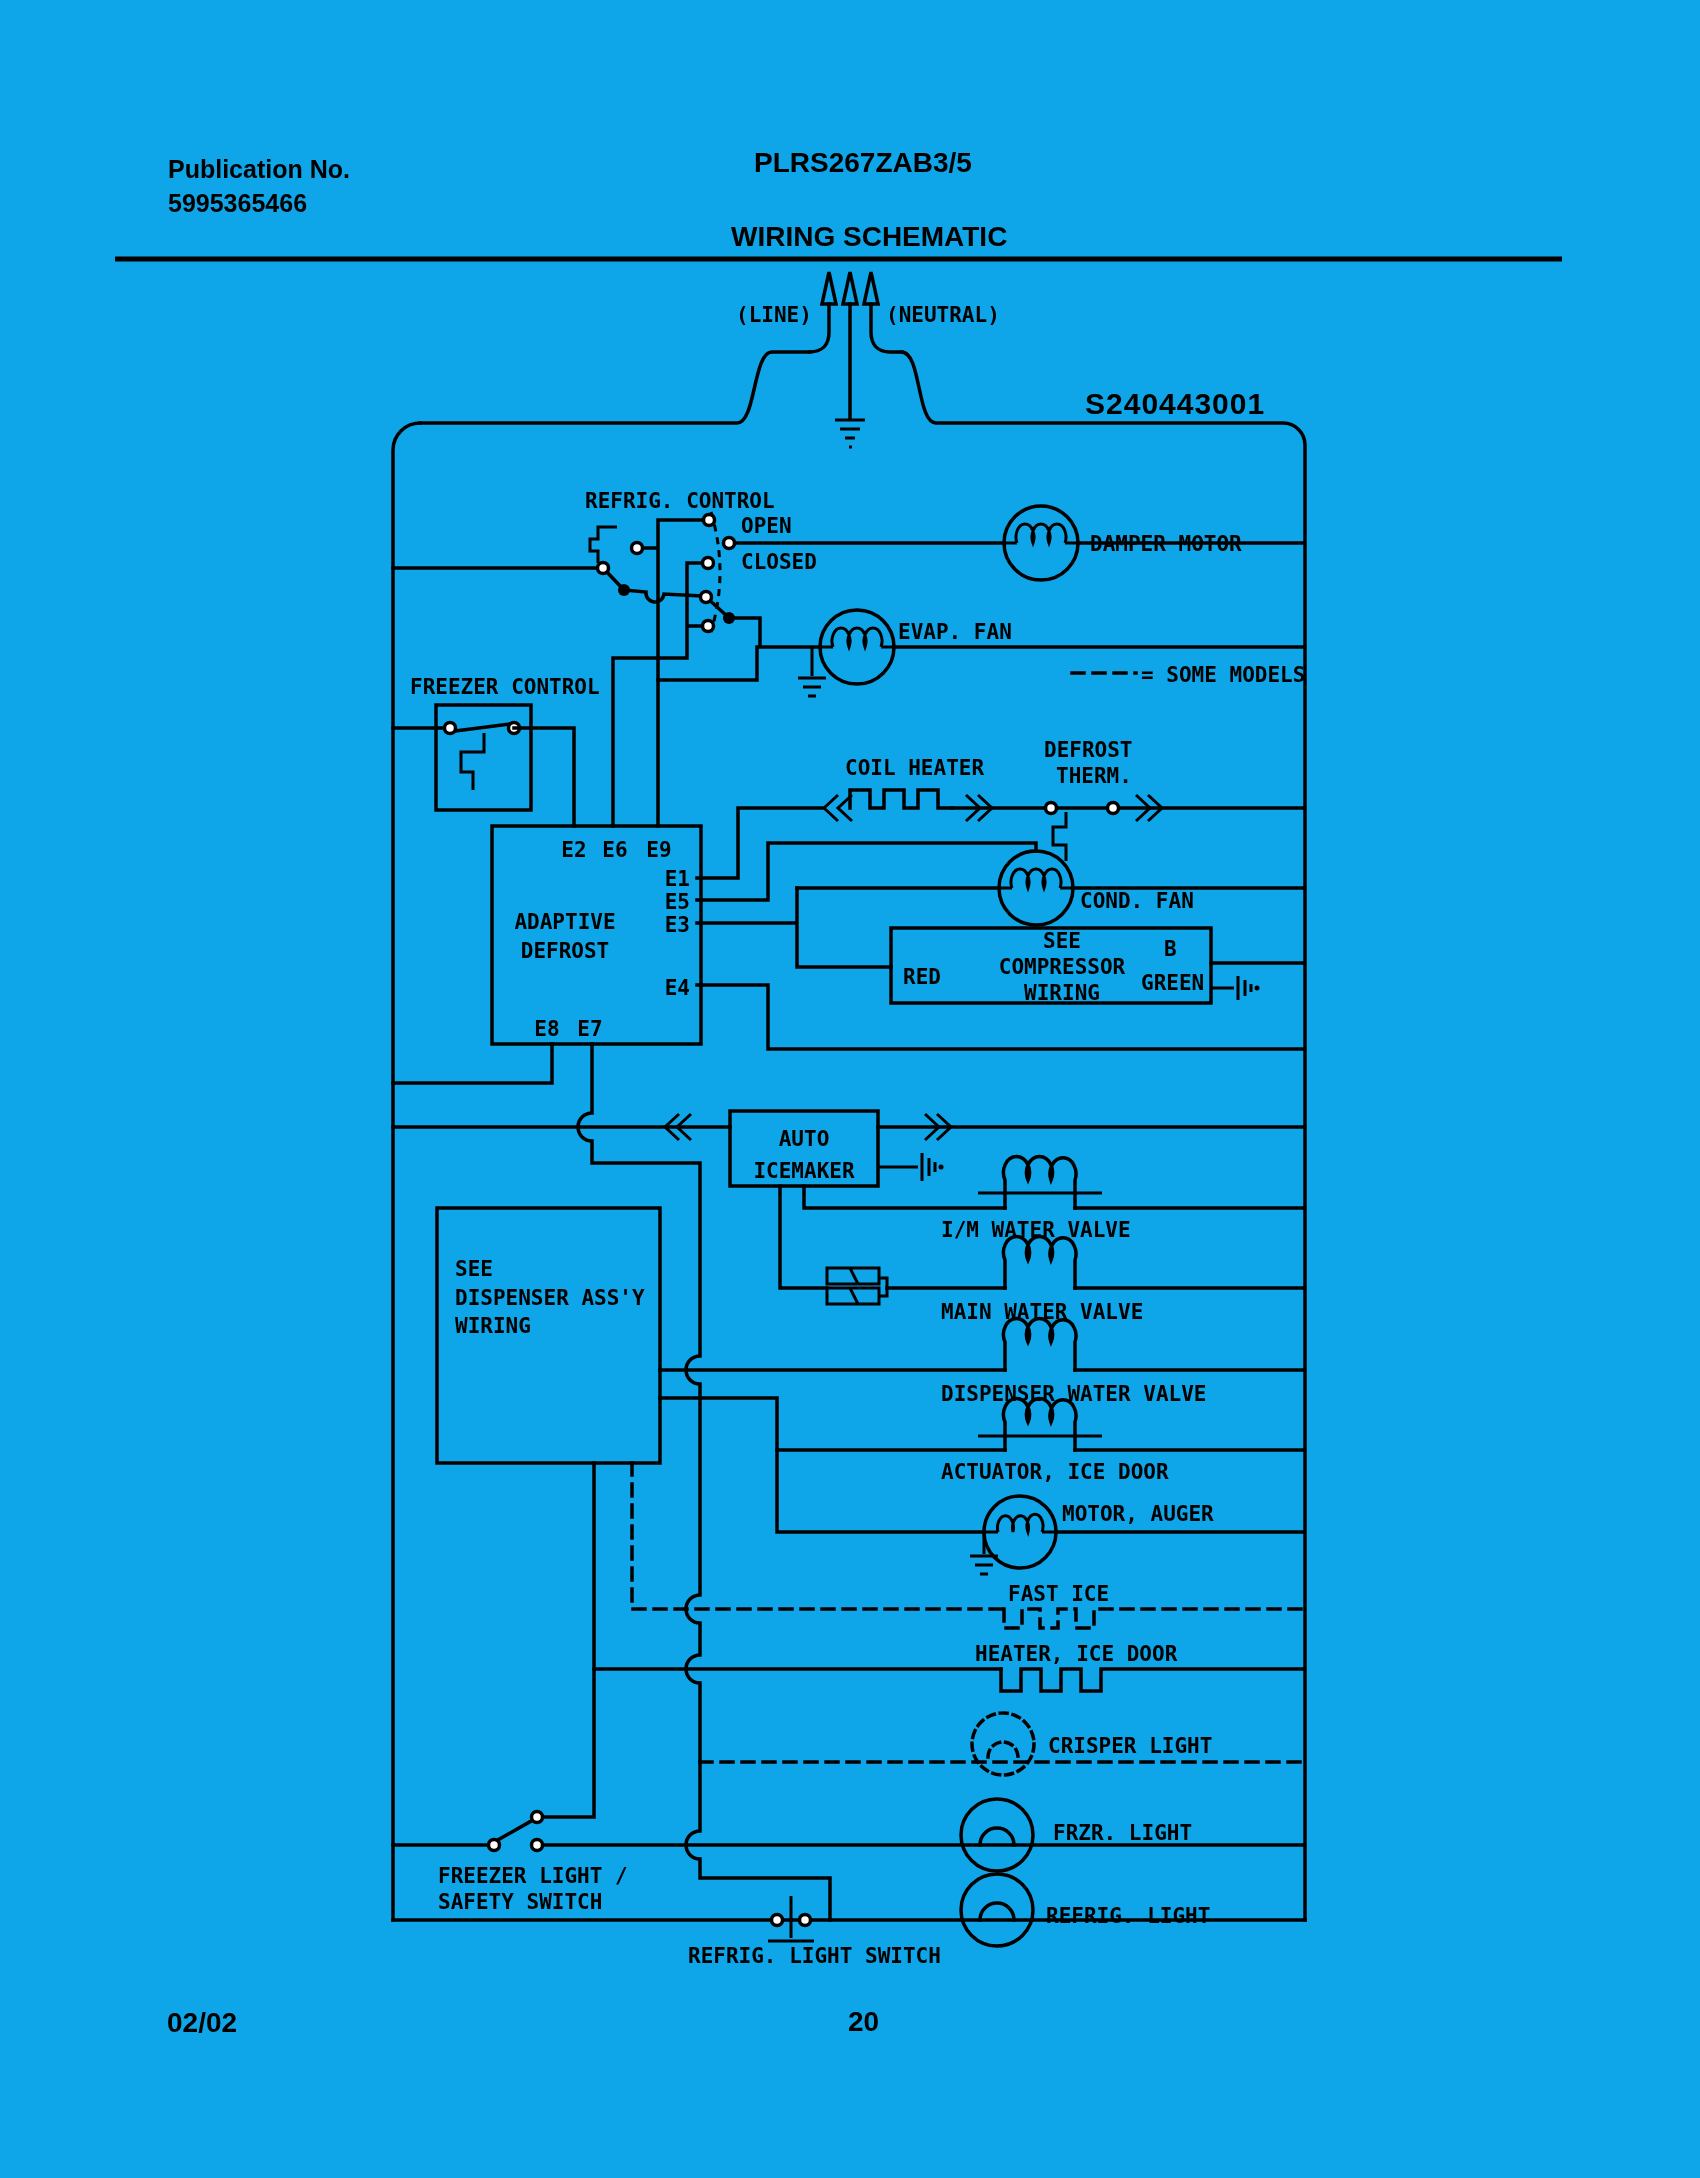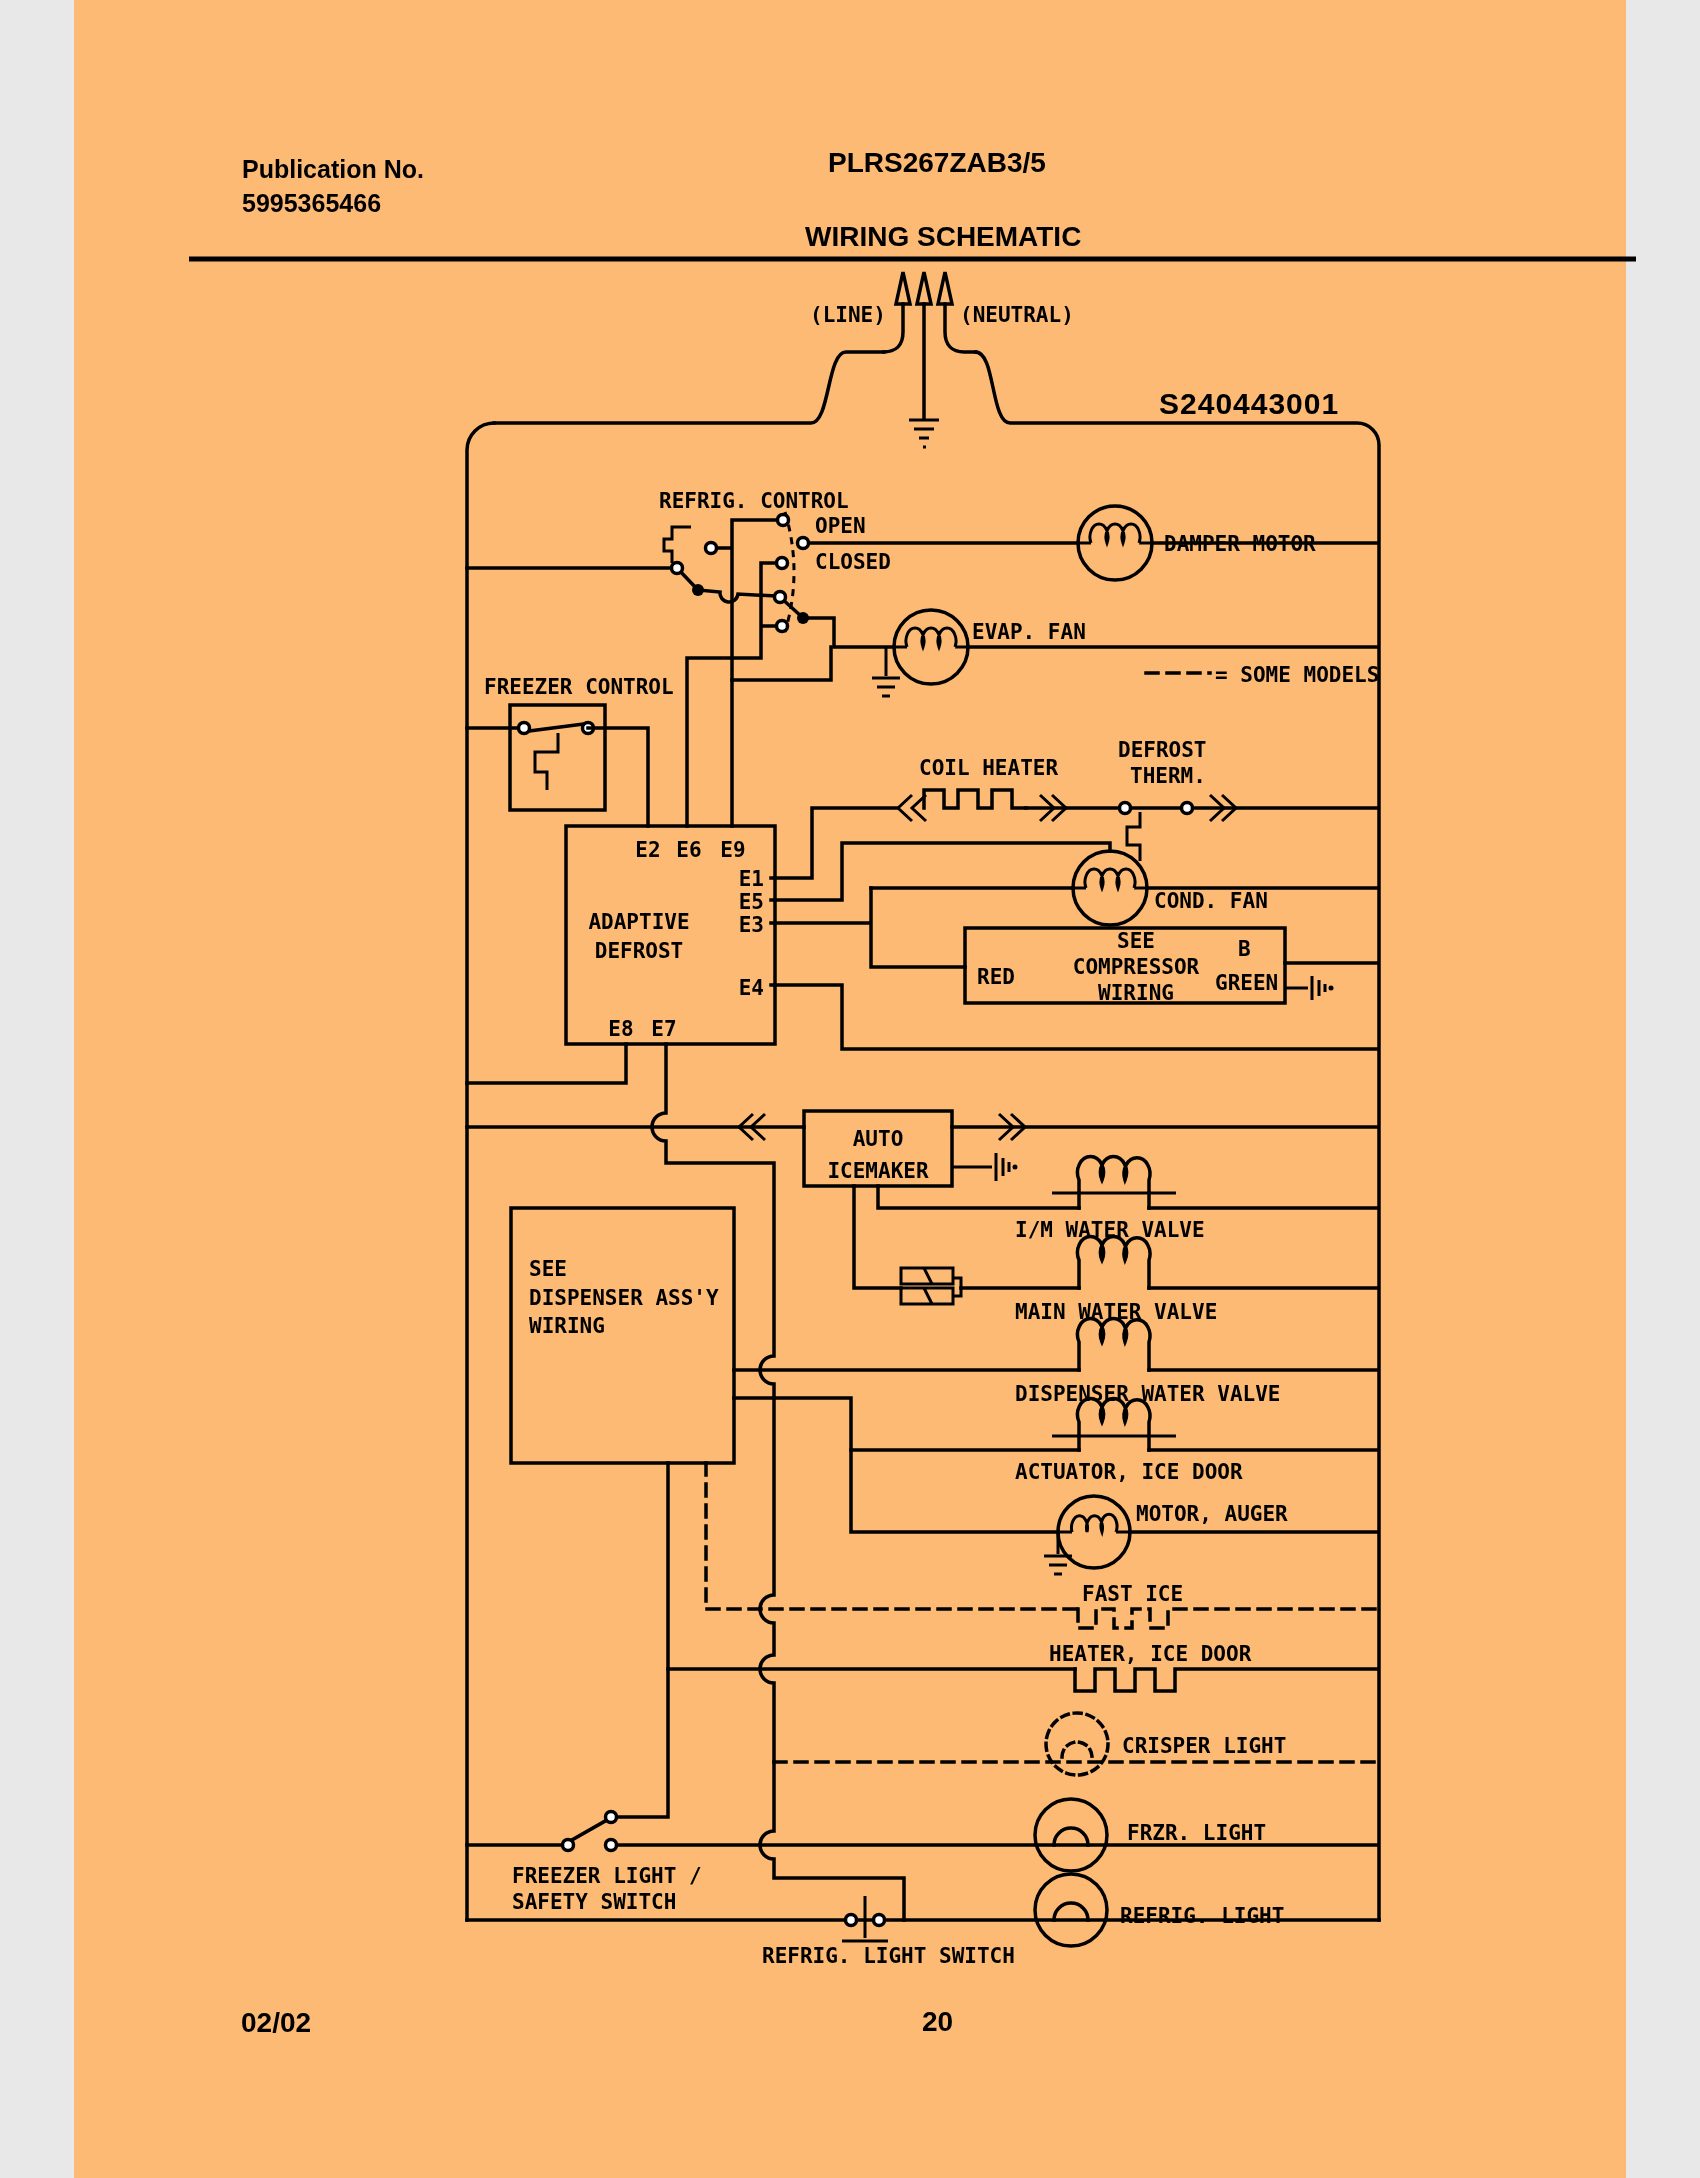--- a/index.html
+++ b/index.html
@@ -1,16 +1,16 @@
 <!DOCTYPE html>
 <html><head>
 <meta charset="utf-8">
 <style>
   html,body{margin:0;padding:0;background:#e8e8e8;}
-  .page{position:relative;width:1552px;height:2178px;background:#fdba74;margin:0 auto;
+  .page{position:relative;width:1700px;height:2178px;background:#0ea5e9;margin:0 auto;
         font-family:"DejaVu Sans Mono",monospace;}
   svg{position:absolute;inset:0;}
   .wire{stroke:#000;stroke-width:3.5;fill:none;stroke-linecap:square;}
   .wire-thin{stroke:#000;stroke-width:3;fill:none;}
   .dashed{stroke-dasharray:12 9;}
   .dashed-s{stroke-dasharray:7 6;}
   .rule{stroke:#000;stroke-width:5;}
   .ring{fill:#fff;stroke:#000;stroke-width:3.5;}
   .dot{fill:#000;stroke:none;}
   .sch{font-family:"DejaVu Sans Mono",monospace;font-size:21px;fill:#000;font-weight:bold;letter-spacing:0px;}

